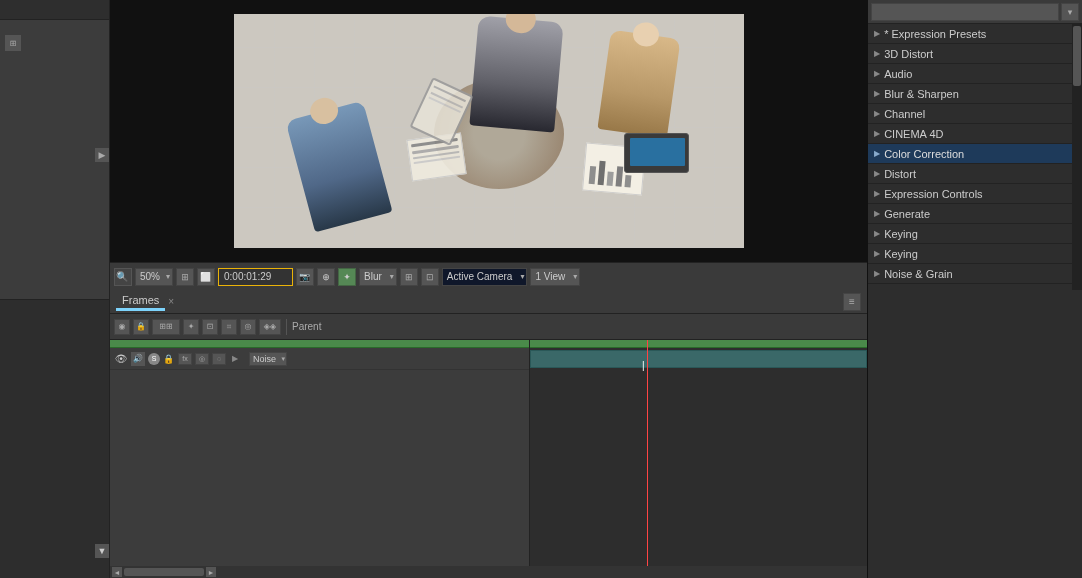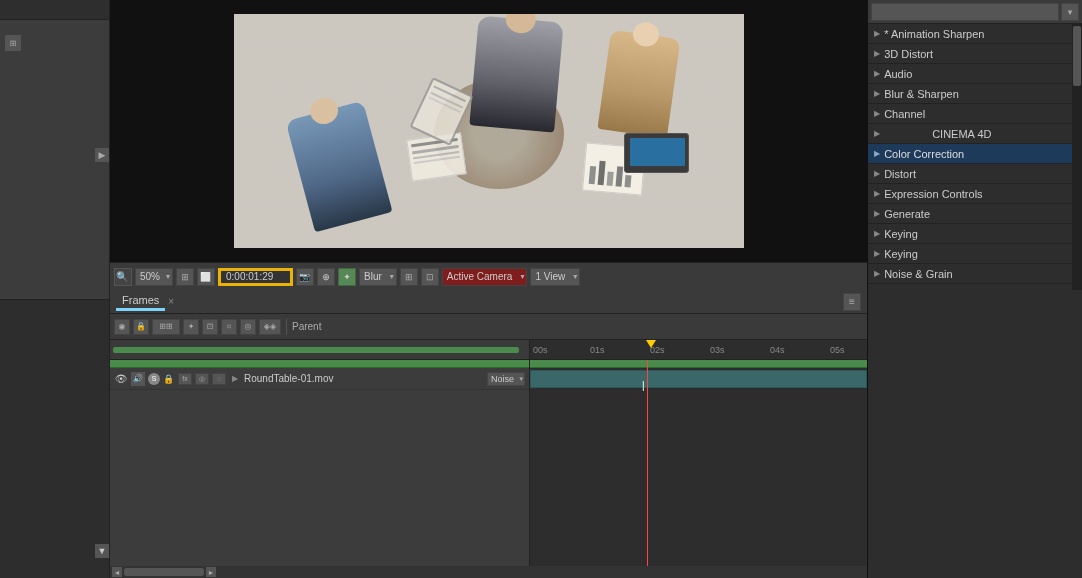--- a/index.html
+++ b/index.html
@@ -109,37 +109,37 @@
     <div style="width:18px;height:18px;background:#444;border:1px solid #555;display:flex;align-items:center;justify-content:center;font-size:10px;color:#888;">🔍</div>
 
     <div style="background:#555;border:1px solid #444;color:#ccc;font-size:10px;padding:1px 12px 1px 4px;height:18px;display:flex;align-items:center;position:relative;cursor:pointer;">
       <span>50%</span>
       <span style="position:absolute;right:2px;font-size:8px;color:#aaa;">▾</span>
     </div>
 
     <div style="width:18px;height:18px;background:#555;border:1px solid #444;display:flex;align-items:center;justify-content:center;font-size:9px;color:#aaa;cursor:pointer;">⊞</div>
     <div style="width:18px;height:18px;background:#555;border:1px solid #444;display:flex;align-items:center;justify-content:center;font-size:9px;color:#aaa;cursor:pointer;">⬜</div>
 
-    <div style="background:#333;border:3px solid #eab308;color:#ccc;font-size:10px;padding:1px 5px;height:18px;display:flex;align-items:center;min-width:75px;">
+    <div style="background:#333;border:1px solid #eab308;color:#ccc;font-size:10px;padding:1px 5px;height:18px;display:flex;align-items:center;min-width:75px;">
       <span>0:00:01:29</span>
     </div>
 
     <div style="width:18px;height:18px;background:#555;border:1px solid #444;display:flex;align-items:center;justify-content:center;font-size:9px;color:#aaa;cursor:pointer;">📷</div>
     <div style="width:18px;height:18px;background:#555;border:1px solid #444;display:flex;align-items:center;justify-content:center;font-size:9px;cursor:pointer;">⊕</div>
     <div style="width:18px;height:18px;background:#558855;border:1px solid #446644;display:flex;align-items:center;justify-content:center;font-size:9px;cursor:pointer;">✦</div>
 
     <div style="background:#555;border:1px solid #444;color:#ccc;font-size:10px;padding:1px 14px 1px 4px;height:18px;display:flex;align-items:center;position:relative;cursor:pointer;">
       <span>Blur</span>
       <span style="position:absolute;right:2px;font-size:8px;color:#aaa;">▾</span>
     </div>
 
     <div style="width:18px;height:18px;background:#555;border:1px solid #444;display:flex;align-items:center;justify-content:center;font-size:9px;color:#aaa;cursor:pointer;">⊞</div>
     <div style="width:18px;height:18px;background:#555;border:1px solid #444;display:flex;align-items:center;justify-content:center;font-size:9px;color:#aaa;cursor:pointer;">⊡</div>
 
-    <div style="background:#7f1d1d;border:1px solid #444;color:#ccc;font-size:10px;padding:1px 14px 1px 4px;height:18px;display:flex;align-items:center;position:relative;cursor:pointer;">
+    <div style="background:#0f172a;border:1px solid #444;color:#ccc;font-size:10px;padding:1px 14px 1px 4px;height:18px;display:flex;align-items:center;position:relative;cursor:pointer;">
       <span>Active Camera</span>
       <span style="position:absolute;right:2px;font-size:8px;color:#aaa;">▾</span>
     </div>
 
     <div style="background:#555;border:1px solid #444;color:#ccc;font-size:10px;padding:1px 14px 1px 4px;height:18px;display:flex;align-items:center;position:relative;cursor:pointer;">
       <span>1 View</span>
       <span style="position:absolute;right:2px;font-size:8px;color:#aaa;">▾</span>
     </div>
 
   </div>
@@ -149,21 +149,21 @@
 
   <div style="height:24px;background:#3a3a3a;border-bottom:1px solid #222;display:flex;align-items:center;padding:0 3px;gap:2px;">
     <input type="text" style="flex: 1 1 0%; height: 18px; background: rgb(85, 85, 85); border: 1px solid rgb(68, 68, 68); color: rgb(204, 204, 204); font-size: 10px; padding: 0px 3px; outline: none;">
     <div style="width:18px;height:18px;background:#555;border:1px solid #444;display:flex;align-items:center;justify-content:center;font-size:9px;color:#aaa;cursor:pointer;">▾</div>
   </div>
 
   <div style="flex:1;overflow:hidden;position:relative;">
 
     <div class="effect-item" style="height:20px;display:flex;align-items:center;padding:0 6px;cursor:pointer;border-bottom:1px solid #222;gap:4px;">
       <span style="font-size:8px;color:#888;">▶</span>
-      <span style="font-size:11px;color:#cccccc;">* Animation Sharpen</span>
+      <span style="font-size:11px;color:#cccccc;">* Expression Presets</span>
     </div>
 
     <div class="effect-item" style="height:20px;display:flex;align-items:center;padding:0 6px;cursor:pointer;border-bottom:1px solid #222;gap:4px;">
       <span style="font-size:8px;color:#888;">▶</span>
       <span style="font-size:11px;color:#cccccc;">3D Distort</span>
     </div>
 
     <div class="effect-item" style="height:20px;display:flex;align-items:center;padding:0 6px;cursor:pointer;border-bottom:1px solid #222;gap:4px;">
       <span style="font-size:8px;color:#888;">▶</span>
       <span style="font-size:11px;color:#cccccc;">Audio</span>
@@ -174,21 +174,21 @@
       <span style="font-size:11px;color:#cccccc;">Blur &amp; Sharpen</span>
     </div>
 
     <div class="effect-item" style="height:20px;display:flex;align-items:center;padding:0 6px;cursor:pointer;border-bottom:1px solid #222;gap:4px;">
       <span style="font-size:8px;color:#888;">▶</span>
       <span style="font-size:11px;color:#cccccc;">Channel</span>
     </div>
 
     <div class="effect-item" style="height:20px;display:flex;align-items:center;padding:0 6px;cursor:pointer;border-bottom:1px solid #222;gap:4px;">
       <span style="font-size:8px;color:#888;">▶</span>
-      <span style="font-size:11px;color:#cccccc;margin-left:48px;">CINEMA 4D</span>
+      <span style="font-size:11px;color:#cccccc;">CINEMA 4D</span>
     </div>
 
     <div class="effect-item" style="height:20px;display:flex;align-items:center;padding:0 6px;cursor:pointer;border-bottom:1px solid #222;gap:4px;background:#1e3a5a;">
       <span style="font-size:8px;color:#88aacc;">▶</span>
       <span style="font-size:11px;color:#dddddd;">Color Correction</span>
     </div>
 
     <div class="effect-item" style="height:20px;display:flex;align-items:center;padding:0 6px;cursor:pointer;border-bottom:1px solid #222;gap:4px;">
       <span style="font-size:8px;color:#888;">▶</span>
       <span style="font-size:11px;color:#cccccc;">Distort</span>
@@ -252,48 +252,20 @@
     <div style="width:16px;height:16px;background:#555;border:1px solid #444;display:flex;align-items:center;justify-content:center;font-size:8px;color:#aaa;cursor:pointer;">◎</div>
     <div style="width:22px;height:16px;background:#555;border:1px solid #444;display:flex;align-items:center;justify-content:center;font-size:8px;color:#aaa;cursor:pointer;">◈◈</div>
 
     <div style="width:1px;height:16px;background:#555;margin:0 2px;"></div>
 
     <span style="font-size:10px;color:#aaa;">Parent</span>
   </div>
 
   <div style="flex:1;display:flex;flex-direction:column;overflow:hidden;">
 
-    <div style="height:20px;display:flex;background:#2d2d2d;border-bottom:1px solid #222;">
-
-      <div style="width:420px;background:#3a3a3a;border-right:1px solid #222;flex-shrink:0;">
-
-        <div style="height:6px;background:#4a8a4a;margin:7px 10px 0 3px;border-radius:2px;"></div>
-      </div>
-
-      <div style="flex:1;position:relative;background:#2d2d2d;overflow:hidden;display:flex;align-items:flex-end;padding-bottom:2px;">
-
-        <div style="position:absolute;left:0;bottom:0;right:0;top:0;display:flex;align-items:center;">
-
-          <span style="position:absolute;left:3px;font-size:9px;color:#888;">00s</span>
-          <span style="position:absolute;left:60px;font-size:9px;color:#888;">01s</span>
-          <span style="position:absolute;left:120px;font-size:9px;color:#888;">02s</span>
-          <span style="position:absolute;left:180px;font-size:9px;color:#888;">03s</span>
-          <span style="position:absolute;left:240px;font-size:9px;color:#888;">04s</span>
-          <span style="position:absolute;left:300px;font-size:9px;color:#888;">05s</span>
-
-          <div style="position:absolute;bottom:0;left:0;right:0;height:5px;display:flex;">
-            
-          </div>
-        </div>
-
-        <div style="position:absolute;left:116px;top:0;z-index:20;cursor:ew-resize;">
-          <div style="width:0;height:0;border-left:5px solid transparent;border-right:5px solid transparent;border-top:8px solid #ffcc00;"></div>
-        </div>
-      </div>
-    </div>
 
     <div style="flex:1;display:flex;position:relative;">
 
       <div style="width:420px;background:#3c3c3c;border-right:1px solid #222;flex-shrink:0;">
 
         <div style="height:8px;background:#4a8a4a;margin:0;border-bottom:1px solid #2a6a2a;"></div>
 
         <div style="height:22px;display:flex;align-items:center;padding:0 4px;border-bottom:1px solid #333;gap:3px;">
 
           <div style="width:14px;height:14px;display:flex;align-items:center;justify-content:center;font-size:10px;cursor:pointer;">👁</div>
@@ -305,21 +277,20 @@
           <div style="width:12px;height:12px;display:flex;align-items:center;justify-content:center;font-size:9px;cursor:pointer;color:#888;">🔒</div>
 
           <div style="width:14px;height:12px;background:#555;border:1px solid #444;display:flex;align-items:center;justify-content:center;font-size:7px;color:#aaa;cursor:pointer;">fx</div>
 
           <div style="width:14px;height:12px;background:#555;border:1px solid #444;display:flex;align-items:center;justify-content:center;font-size:7px;color:#aaa;cursor:pointer;">◎</div>
 
           <div style="width:14px;height:12px;background:#555;border:1px solid #444;display:flex;align-items:center;justify-content:center;font-size:7px;color:#aaa;cursor:pointer;">◌</div>
 
           <div style="width:12px;height:12px;display:flex;align-items:center;justify-content:center;font-size:8px;color:#888;cursor:pointer;">▶</div>
 
-          <span style="font-size:10px;color:#cccccc;flex:1;white-space:nowrap;overflow:hidden;">RoundTable-01.mov</span>
 
           <div style="font-size:10px;color:#888;margin-right:2px;"></div>
 
           <div style="background:#555;border:1px solid #444;color:#ccc;font-size:9px;padding:0 10px 0 3px;height:14px;display:flex;align-items:center;position:relative;cursor:pointer;min-width:35px;">
             <span>Noise</span>
             <span style="position:absolute;right:1px;font-size:7px;color:#aaa;">▾</span>
           </div>
 
         </div>
 

